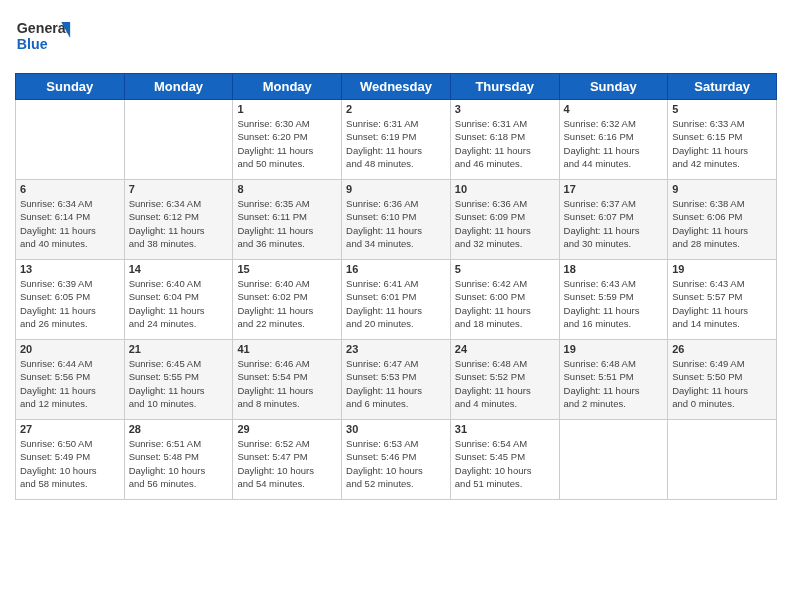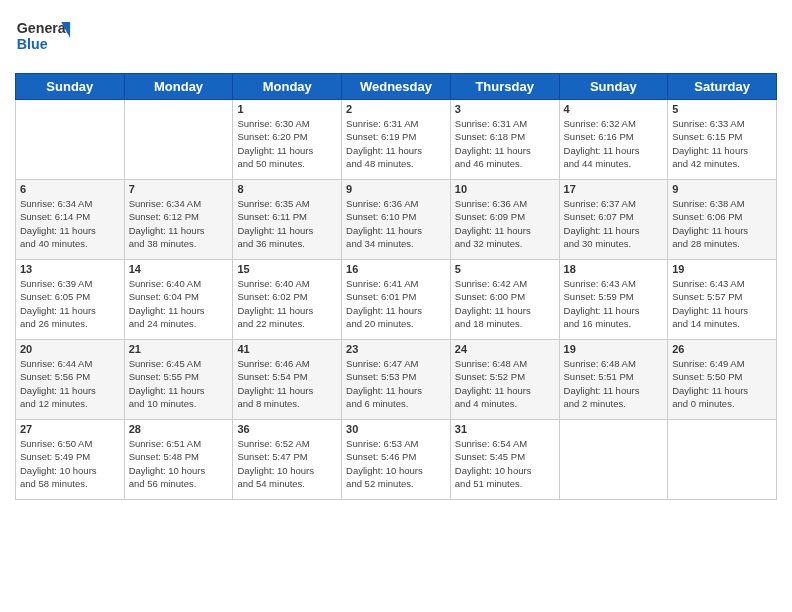--- a/index.html
+++ b/index.html
@@ -234,21 +234,21 @@
         <tr>
           <td>
             <span class="day-number">27</span>
             <div class="day-info">Sunrise: 6:50 AM<br>Sunset: 5:49 PM<br>Daylight: 10 hours<br>and 58 minutes.</div>
           </td>
           <td>
             <span class="day-number">28</span>
             <div class="day-info">Sunrise: 6:51 AM<br>Sunset: 5:48 PM<br>Daylight: 10 hours<br>and 56 minutes.</div>
           </td>
           <td>
-            <span class="day-number">36</span>
+            <span class="day-number">29</span>
             <div class="day-info">Sunrise: 6:52 AM<br>Sunset: 5:47 PM<br>Daylight: 10 hours<br>and 54 minutes.</div>
           </td>
           <td>
             <span class="day-number">30</span>
             <div class="day-info">Sunrise: 6:53 AM<br>Sunset: 5:46 PM<br>Daylight: 10 hours<br>and 52 minutes.</div>
           </td>
           <td>
             <span class="day-number">31</span>
             <div class="day-info">Sunrise: 6:54 AM<br>Sunset: 5:45 PM<br>Daylight: 10 hours<br>and 51 minutes.</div>
           </td>

